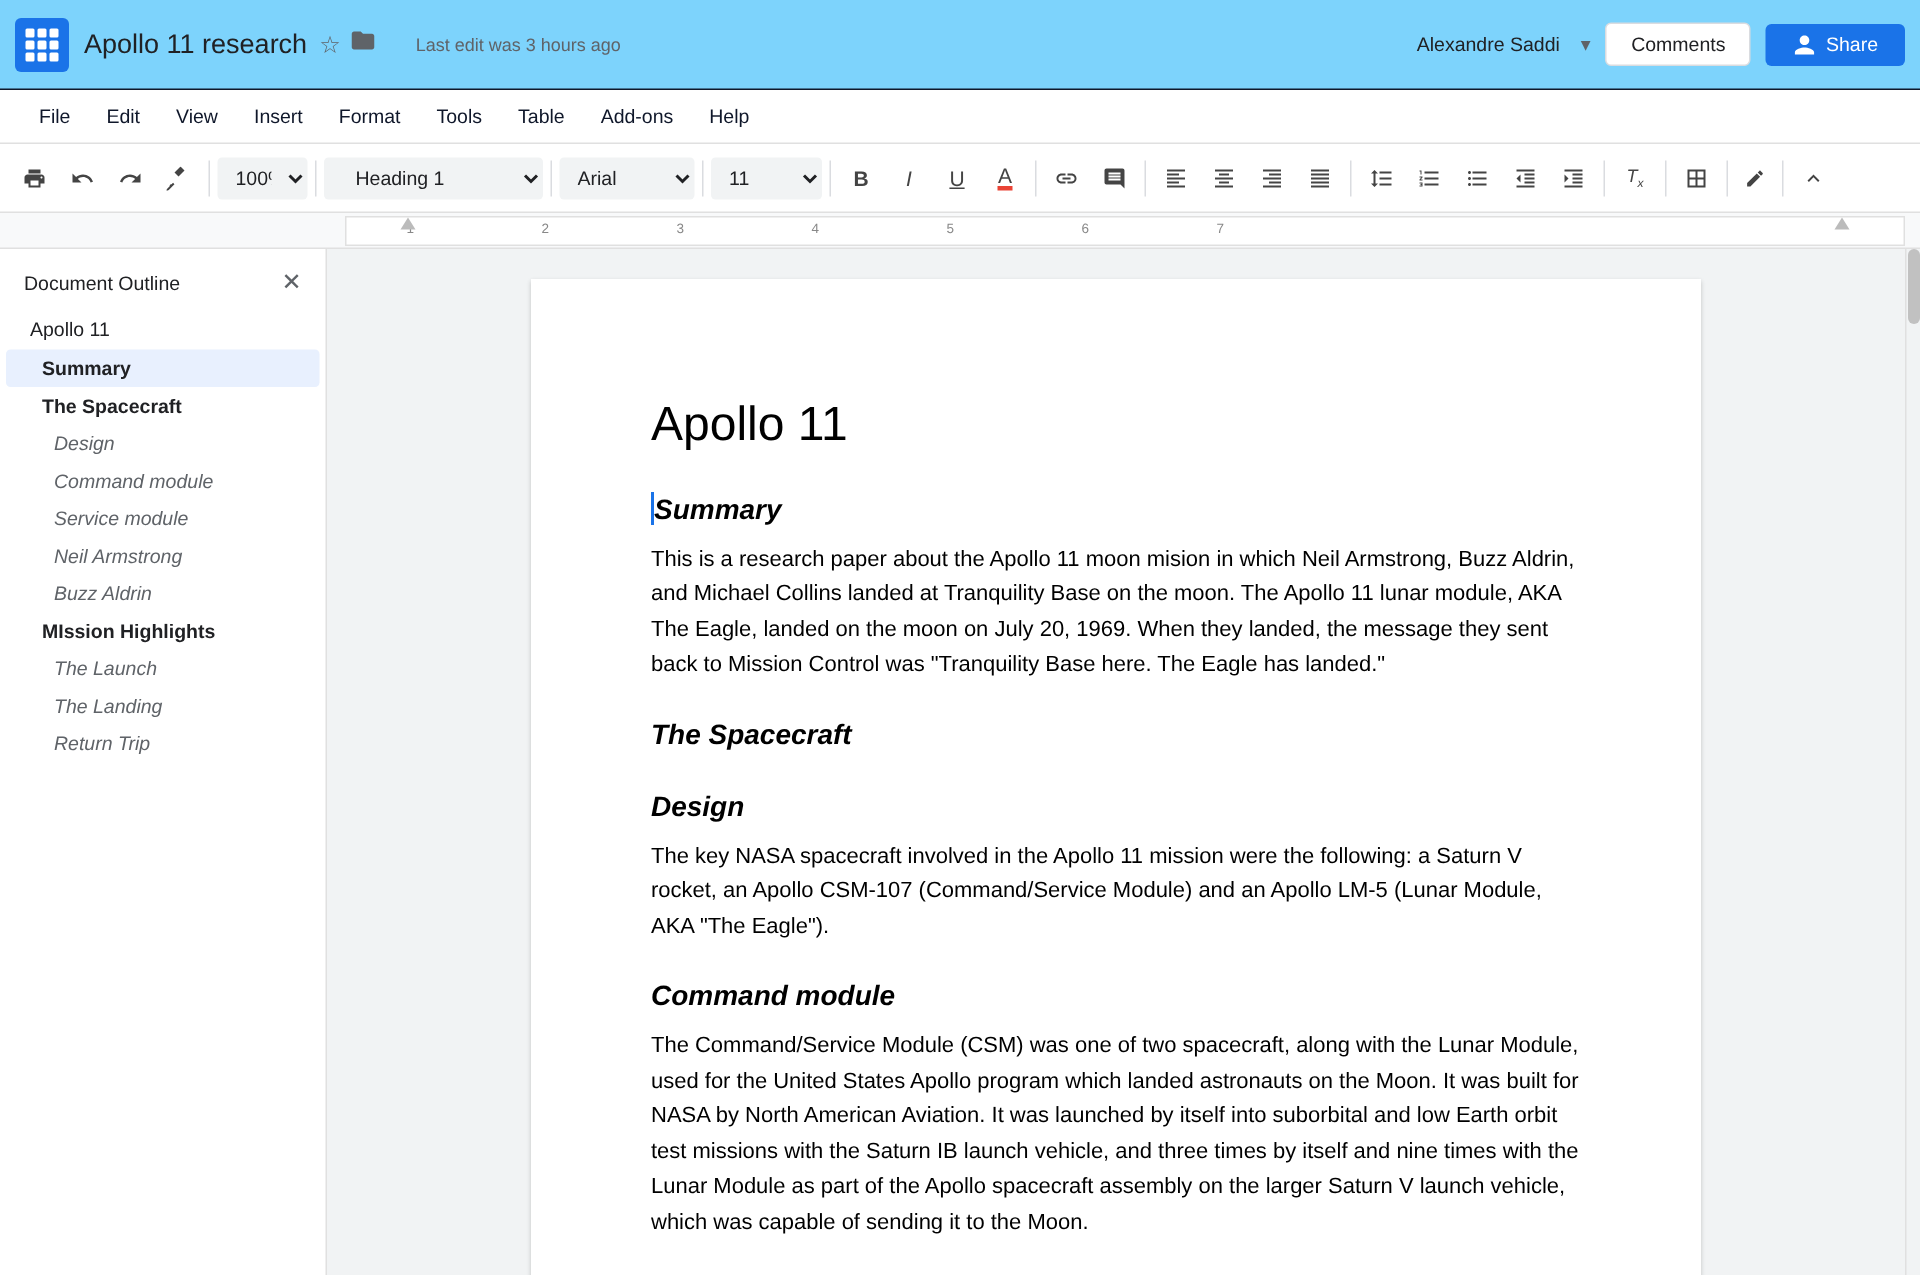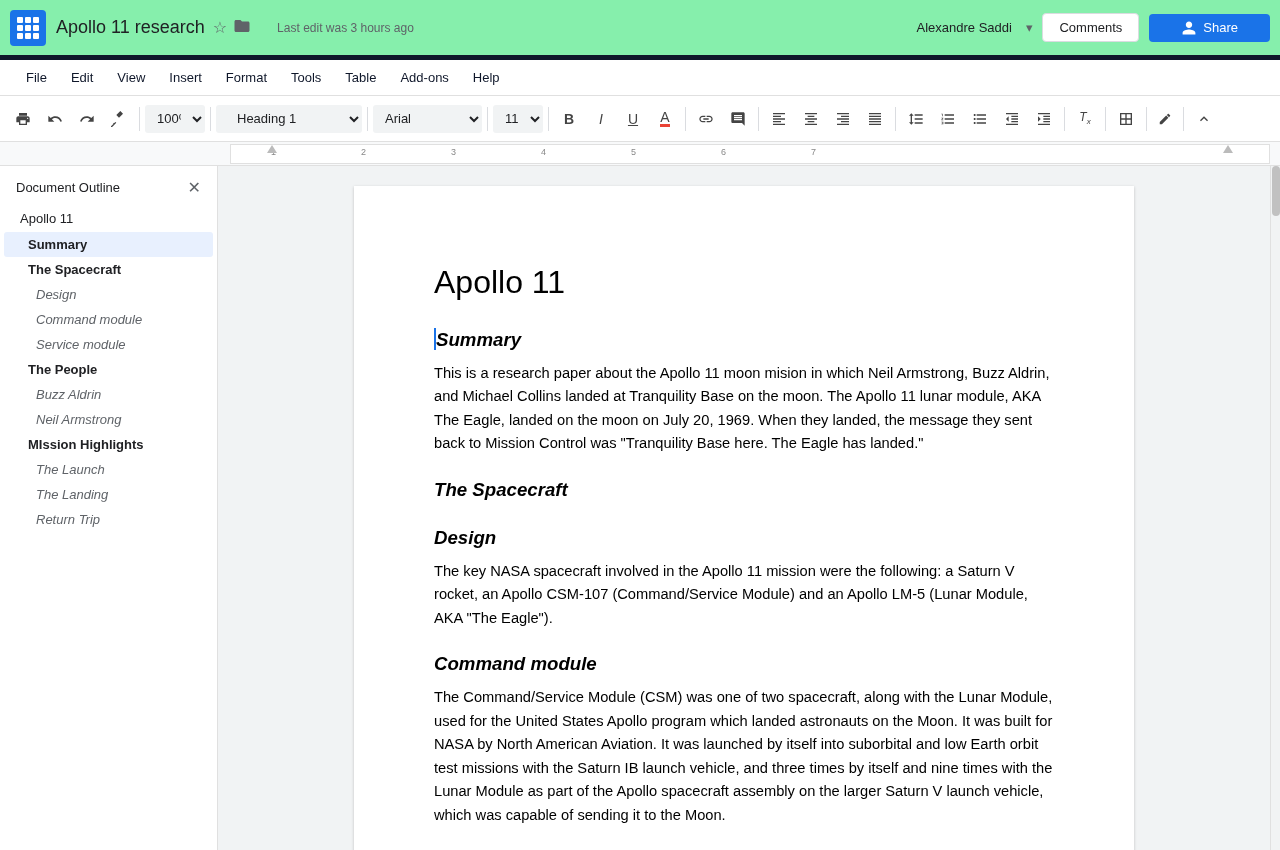--- a/index.html
+++ b/index.html
@@ -1,25 +1,25 @@
 <!DOCTYPE html>
 <html><head>
   <meta charset="utf-8">
   <style>
     * { box-sizing: border-box; margin: 0; padding: 0; }
     body { font-family: Arial, sans-serif; font-size: 13px; background: #f1f3f4; overflow: hidden; height: 850px; width: 1280px; }
 
     
     #top-bar {
       height: 60px;
-      background: #86efac;
+      background: #7dd3fc;
       display: flex;
       align-items: center;
       padding: 0 10px;
-      border-bottom: 5px solid #0f172a;
+      border-bottom: 1px solid #0f172a;
     }
     #app-icon {
       width: 36px; height: 36px;
       background: #1a73e8;
       border-radius: 4px;
       display: flex; align-items: center; justify-content: center;
       margin-right: 10px;
       flex-shrink: 0;
     }
     #app-icon-inner {
@@ -36,21 +36,21 @@
     #comments-btn {
       padding: 6px 16px;
       border: 1px solid #dadce0;
       border-radius: 4px;
       background: #fff;
       font-size: 13px;
       cursor: pointer;
       color: #202124;
     }
     #share-btn {
-      padding: 6px 32px;
+      padding: 6px 18px;
       border-radius: 4px;
       background: #1a73e8;
       color: #fff;
       font-size: 13px;
       cursor: pointer;
       border: none;
       display: flex; align-items: center; gap: 6px;
     }
 
     
@@ -97,22 +97,22 @@
       height: 28px;
       border: none;
       background: #f1f3f4;
       border-radius: 3px;
       padding: 0 8px;
       font-size: 13px;
       cursor: pointer;
       color: #202124;
     }
     .toolbar-select-wide { width: 146px; padding-left: 17px; }
-    .toolbar-select-font { width: 109px; }
-    .toolbar-select-size { width: 50px; }
+    .toolbar-select-font { width: 90px; }
+    .toolbar-select-size { width: 74px; }
     .toolbar-bold { font-weight: bold; }
     .toolbar-italic { font-style: italic; }
     .toolbar-underline { text-decoration: underline; }
 
     
     #ruler {
       height: 24px;
       background: #f8f9fa;
       border-bottom: 1px solid #e0e0e0;
       display: flex;
@@ -475,23 +475,22 @@
       <span id="sidebar-title">Document Outline</span>
       <span id="sidebar-close">✕</span>
     </div>
 
     <div class="outline-h1">Apollo 11</div>
     <div class="outline-h2 outline-active">Summary</div>
     <div class="outline-h2">The Spacecraft</div>
     <div class="outline-h3">Design</div>
     <div class="outline-h3">Command module</div>
     <div class="outline-h3">Service module</div>
-    <div class="outline-h2">The People</div>
+    <div class="outline-h3">Neil Armstrong</div>
     <div class="outline-h3">Buzz Aldrin</div>
-    <div class="outline-h3">Neil Armstrong</div>
     <div class="outline-h2">MIssion Highlights</div>
     <div class="outline-h3">The Launch</div>
     <div class="outline-h3">The Landing</div>
     <div class="outline-h3">Return Trip</div>
   </div>
 
   <div id="scroll-area">
     <div id="doc-page">
 
       <h1 class="doc-h1">Apollo 11</h1>

